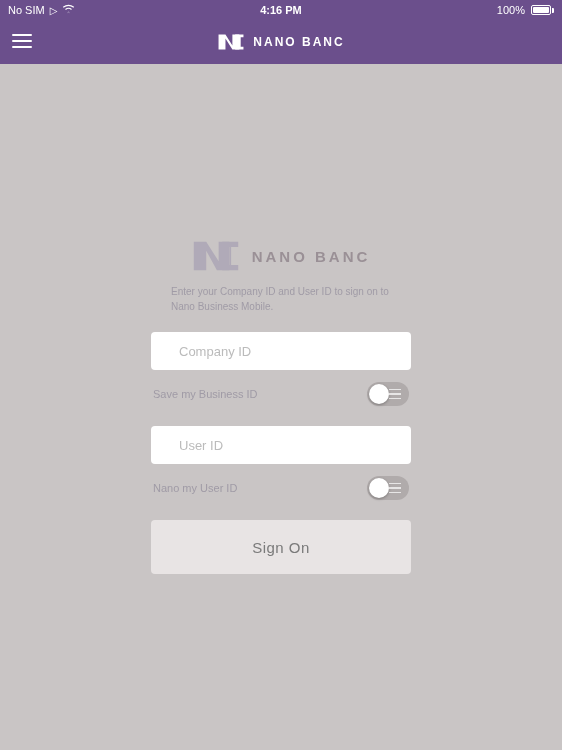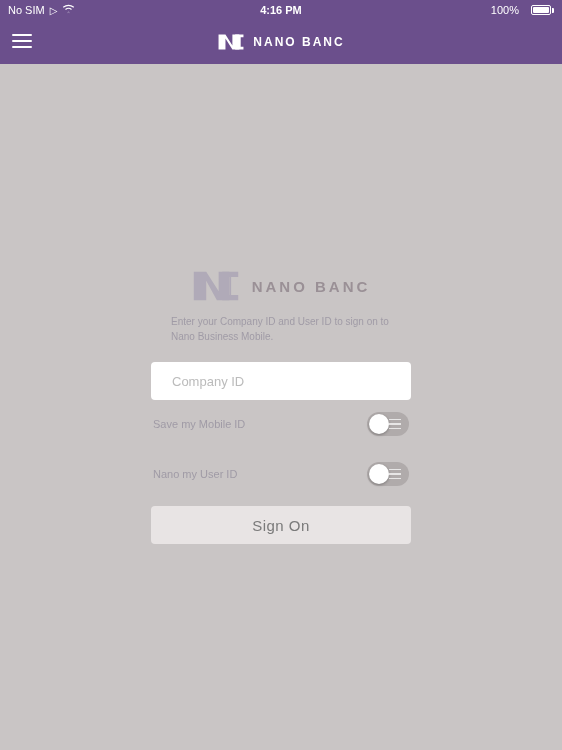--- a/index.html
+++ b/index.html
@@ -20,21 +20,21 @@
       display: flex;
       align-items: center;
       justify-content: space-between;
       padding: 0 8px;
       color: white;
       font-size: 11px;
       font-weight: 500;
     }
     .status-left { display: flex; align-items: center; gap: 5px; }
     .status-center { position: absolute; left: 50%; transform: translateX(-50%); font-size: 11px; font-weight: 600; }
-    .status-right { display: flex; align-items: center; gap: 12px; font-size: 11px; }
+    .status-right { display: flex; align-items: center; gap: 6px; font-size: 11px; }
 
     
     .navbar {
       background: #6b4f8c;
       width: 100%;
       height: 44px;
       display: flex;
       align-items: center;
       justify-content: center;
       position: relative;
@@ -113,21 +113,21 @@
     .input-group {
       width: 100%;
       margin-bottom: 6px;
     }
     .text-input {
       width: 100%;
       height: 38px;
       background: white;
       border: none;
       border-radius: 4px;
-      padding: 0 21px;
+      padding: 0 28px;
       font-size: 13px;
       color: #be185d;
       outline: none;
     }
     .text-input::placeholder {
       color: #bbb;
     }
 
     .save-row {
       width: 100%;
@@ -173,21 +173,21 @@
     }
     .toggle-line {
       width: 12px;
       height: 1.5px;
       background: rgba(255,255,255,0.7);
     }
 
     
     .signin-btn {
       width: 100%;
-      height: 38px;
+      height: 54px;
       background: #e8e4e4;
       border: none;
       border-radius: 4px;
       font-size: 15px;
       color: #7a7a7a;
       font-weight: 500;
       cursor: pointer;
       letter-spacing: 0.5px;
       margin-top: 0;
     }
@@ -275,31 +275,34 @@
       <span class="card-logo-text">NANO BANC</span>
     </div>
 
     <p class="card-subtitle">Enter your Company ID and User ID to sign on to Nano Business Mobile.</p>
 
     <div class="input-group">
       <input class="text-input" type="text" placeholder="Company ID" style="">
     </div>
 
     <div class="save-row">
-      <span class="save-label">Save my Mobile ID</span>
+      <span class="save-label">Save my Business ID</span>
       <div class="toggle">
         <div class="toggle-knob"></div>
         <div class="toggle-lines">
           <div class="toggle-line"></div>
           <div class="toggle-line"></div>
           <div class="toggle-line"></div>
         </div>
       </div>
     </div>
 
+    <div class="input-group">
+      <input class="text-input" type="text" placeholder="User ID" style="">
+    </div>
 
     <div class="save-row">
       <span class="save-label">Nano my User ID</span>
       <div class="toggle">
         <div class="toggle-knob"></div>
         <div class="toggle-lines">
           <div class="toggle-line"></div>
           <div class="toggle-line"></div>
           <div class="toggle-line"></div>
         </div>

